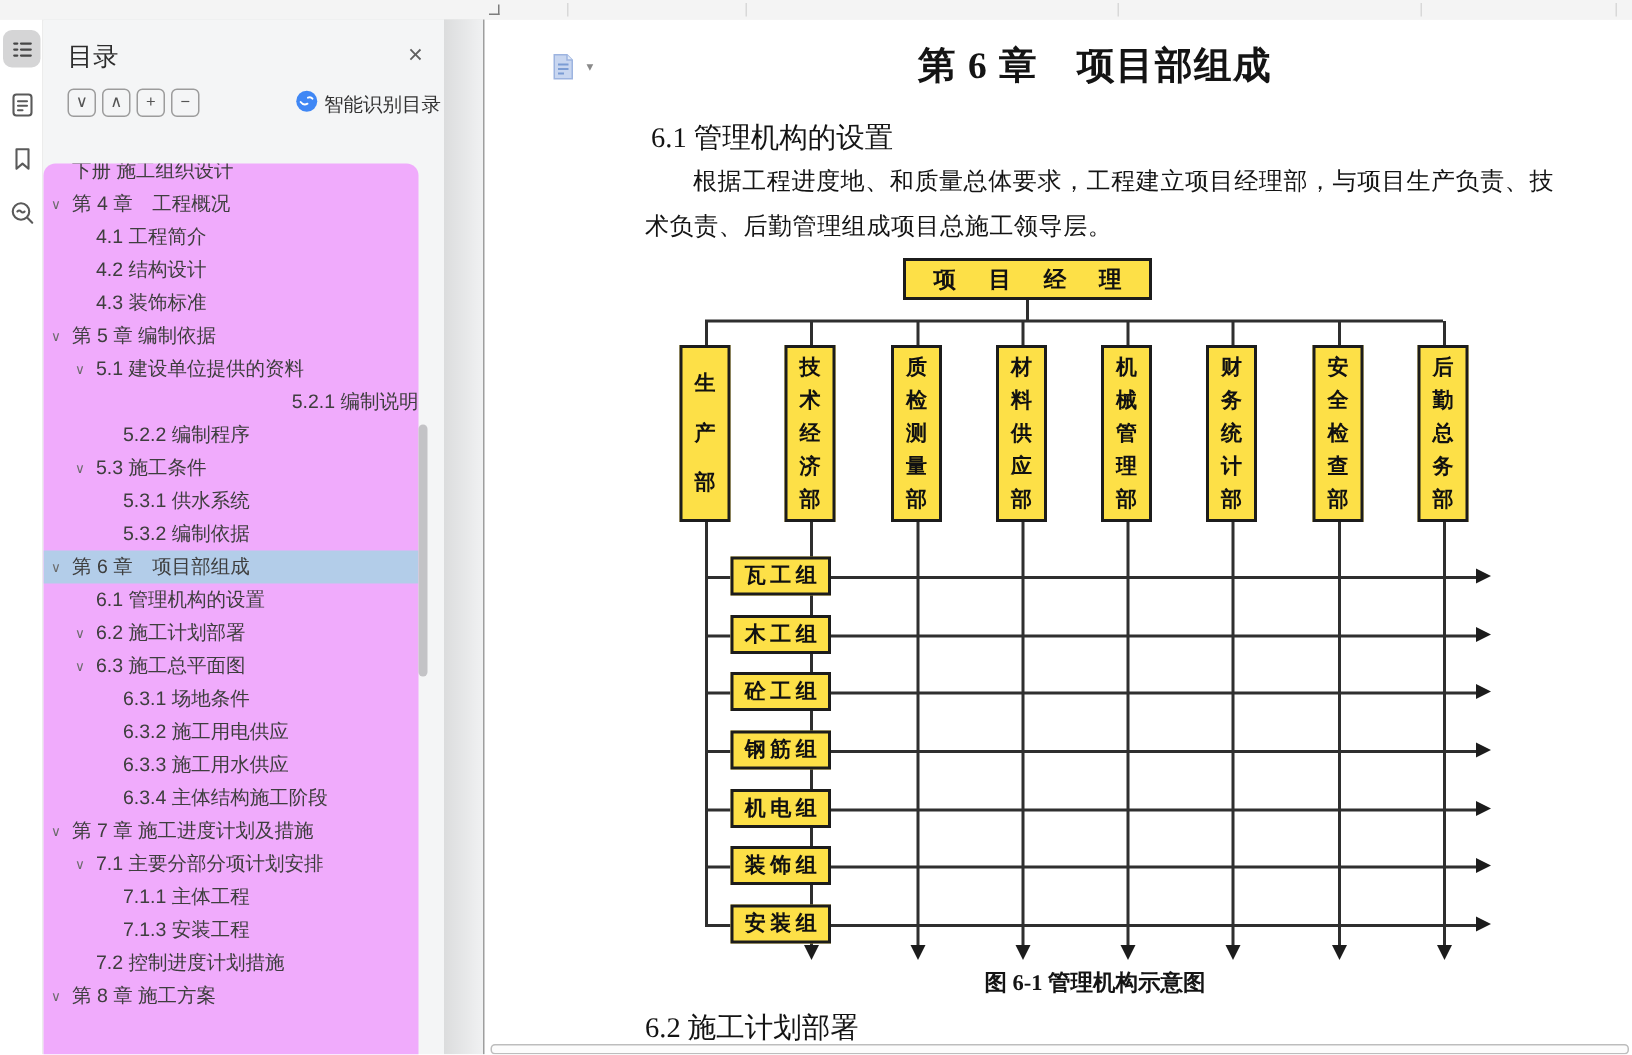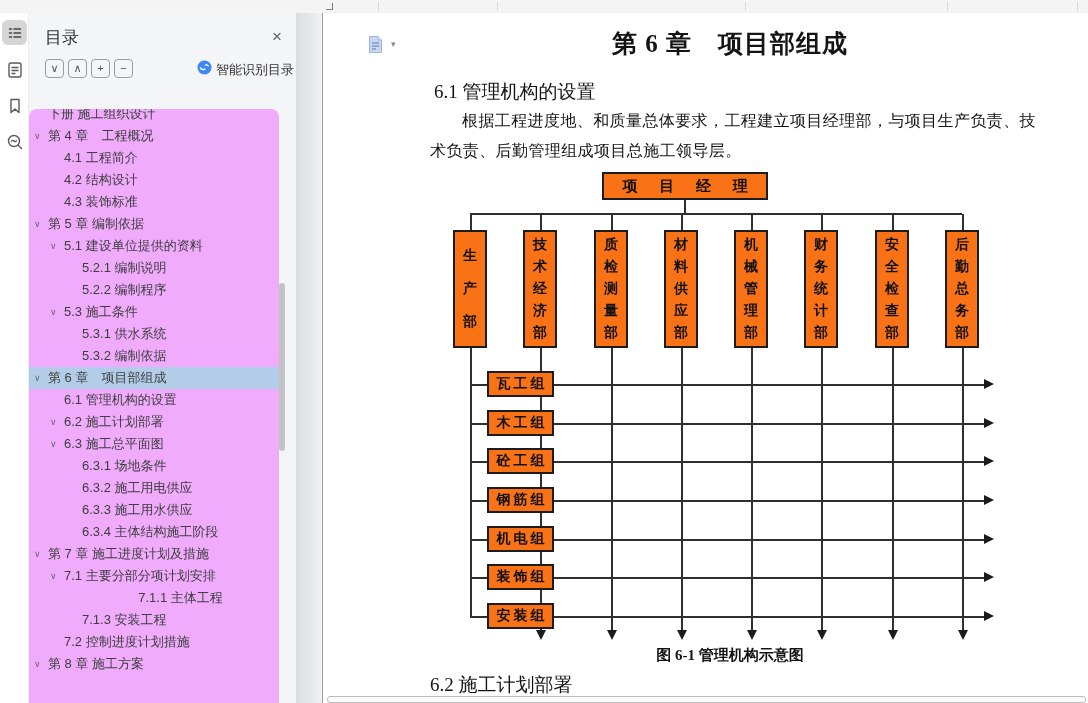--- a/index.html
+++ b/index.html
@@ -47,21 +47,21 @@
   .para{position:absolute;font-size:16px;letter-spacing:0.4px;}
   .p1{left:139px;top:98px;}
   .p2{left:107px;top:128px;}
   .fig-cap{position:absolute;left:107px;top:633px;width:600px;text-align:center;font-size:15px;font-weight:700;}
   .h-thumb{position:absolute;left:4px;top:683px;width:757px;height:5px;background:#fcfcfc;border:1px solid #bdbdbd;border-radius:3px;}
 
   
   #chart{position:absolute;left:0;top:0;width:1088px;height:703px;pointer-events:none;
          font-family:"Liberation Serif",serif;}
   .ln{position:absolute;background:#2f2f2f;}
-  .obox{position:absolute;border:2px solid #1c1c1c;background:#f97316;box-sizing:border-box;}
+  .obox{position:absolute;border:2px solid #1c1c1c;background:#fde047;box-sizing:border-box;}
   .root-box{display:flex;align-items:center;justify-content:center;font-size:15px;font-weight:700;letter-spacing:9px;text-indent:9px;color:#111;}
   .dept-box{display:flex;flex-direction:column;align-items:center;justify-content:space-evenly;font-size:14px;font-weight:700;color:#111;}
   .team-box{display:flex;align-items:center;justify-content:center;font-size:14px;font-weight:700;letter-spacing:3px;text-indent:3px;color:#111;}
   .arr-d{position:absolute;width:0;height:0;border-left:5px solid transparent;border-right:5px solid transparent;border-top:10px solid #1c1c1c;}
   .arr-r{position:absolute;width:0;height:0;border-top:5px solid transparent;border-bottom:5px solid transparent;border-left:10px solid #1c1c1c;}
 </style>
 </head>
 <body>
 
 <div class="screen">
@@ -136,21 +136,21 @@
             <span class="lbl">4.3 装饰标准</span>
           </div>
           <div class="toc-row" style="padding-left: 5px;">
             <span class="chev">∨</span>
             <span class="lbl">第 5 章 编制依据</span>
           </div>
           <div class="toc-row" style="padding-left: 21px;">
             <span class="chev">∨</span>
             <span class="lbl">5.1 建设单位提供的资料</span>
           </div>
-          <div class="toc-row" style="padding-left: 53px;">
+          <div class="toc-row" style="padding-left: 53px; justify-content: flex-end;">
             <span class="lbl">5.2.1 编制说明</span>
           </div>
           <div class="toc-row" style="padding-left: 53px;">
             <span class="lbl">5.2.2 编制程序</span>
           </div>
           <div class="toc-row" style="padding-left: 21px;">
             <span class="chev">∨</span>
             <span class="lbl">5.3 施工条件</span>
           </div>
           <div class="toc-row" style="padding-left: 53px;">
@@ -187,21 +187,21 @@
             <span class="lbl">6.3.4 主体结构施工阶段</span>
           </div>
           <div class="toc-row" style="padding-left: 5px;">
             <span class="chev">∨</span>
             <span class="lbl">第 7 章 施工进度计划及措施</span>
           </div>
           <div class="toc-row" style="padding-left: 21px;">
             <span class="chev">∨</span>
             <span class="lbl">7.1 主要分部分项计划安排</span>
           </div>
-          <div class="toc-row" style="padding-left: 53px; justify-content: center;">
+          <div class="toc-row" style="padding-left: 53px;">
             <span class="lbl">7.1.1 主体工程</span>
           </div>
           <div class="toc-row" style="padding-left: 53px; text-align: center;">
             <span class="lbl">7.1.3 安装工程</span>
           </div>
           <div class="toc-row" style="padding-left: 35px;">
             <span class="lbl">7.2 控制进度计划措施</span>
           </div>
           <div class="toc-row" style="padding-left: 5px;">
             <span class="chev">∨</span>

